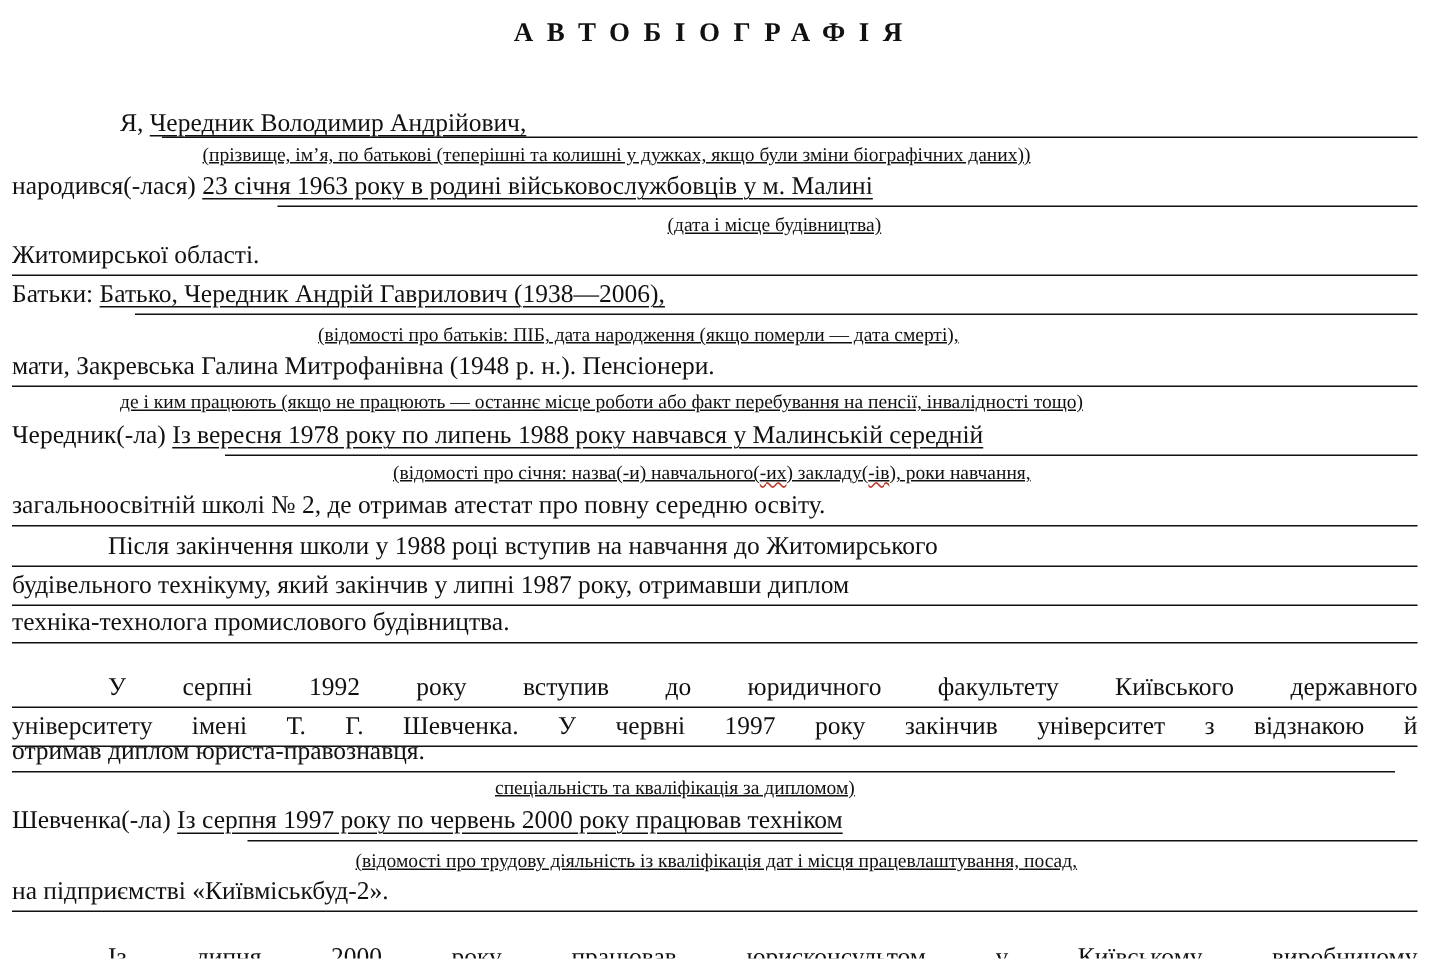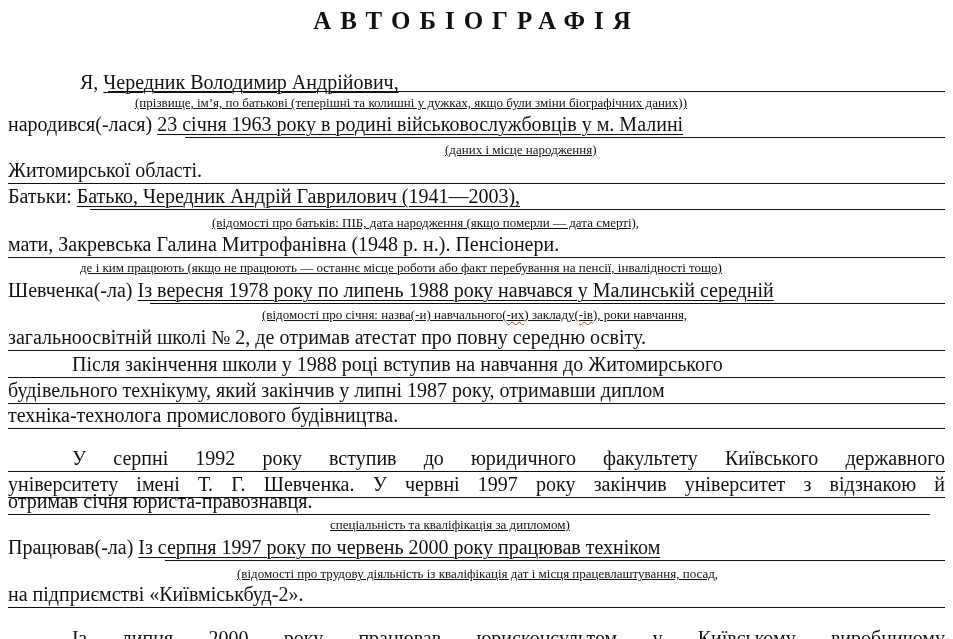--- a/index.html
+++ b/index.html
@@ -1,21 +1,21 @@
 <!DOCTYPE html>
 <html><head>
   <meta charset="utf-8">
   <style>
     html, body { margin: 0; padding: 0; background: #ffffff; }
     body { width: 953px; height: 639px; overflow: hidden; position: relative;
            font-family: "Liberation Serif", "DejaVu Serif", serif; color: #111; }
     .title { position: absolute; top: 6px; left: 0; width: 953px; text-align: center;
-             font-weight: bold; font-size: 25px; letter-spacing: 9px; line-height: 30px; }
+             font-weight: bold; font-size: 18px; letter-spacing: 9px; line-height: 30px; }
     .row { position: absolute; left: 8px; width: 937px; height: 25px;
-           border-bottom: 1.3px solid #111; font-size: 20px; line-height: 24px;
+           border-bottom: 1.3px solid #111; font-size: 17px; line-height: 24px;
            white-space: nowrap; }
     .row.just { text-align: justify; text-align-last: justify; margin-top: 16px; }
     .label { text-decoration: none; }
     .val { text-decoration: underline; text-underline-offset: 3px; text-decoration-thickness: 1px; }
     .noline { border-bottom: none; }
     .cap { position: absolute; font-size: 13px; line-height: 14px; white-space: nowrap; text-decoration: underline; }
     .indent { display: inline-block; width: 64px; }
     .wavy { text-decoration: underline wavy #c0392b; text-decoration-thickness: 1px; text-underline-offset: 2px; }
     .partline { position: absolute; border-bottom: 1.3px solid #111; height: 0; }
   </style>
@@ -29,40 +29,40 @@
   <span class="val">Чередник Володимир Андрійович,</span>
 </div>
 <div class="partline" style="top:91px; left:108px; width:837px;"></div>
 <div class="cap" style="top:96px; left:135px;">(прізвище, ім’я, по батькові (теперішні та колишні у дужках, якщо були зміни біографічних даних))</div>
 
 <div class="row noline" style="top:112px;">
   <span class="label">народився(-лася)</span>
   <span class="val">23 січня 1963 року в родині військовослужбовців у м. Малині</span>
 </div>
 <div class="partline" style="top:137px; left:185px; width:760px;"></div>
-<div class="cap" style="top:143px; left:445px;">(даних і місце народження)</div>
+<div class="cap" style="top:143px; left:445px;">(дата і місце будівництва)</div>
 
 <div class="row" style="top:158px;">
   <span>Житомирської області.</span>
 </div>
 
 <div class="row noline" style="top:184px;">
   <span class="label">Батьки:</span>
-  <span class="val">Батько, Чередник Андрій Гаврилович (1941—2003),</span>
+  <span class="val">Батько, Чередник Андрій Гаврилович (1938—2006),</span>
 </div>
 <div class="partline" style="top:209px; left:90px; width:855px;"></div>
 <div class="cap" style="top:216px; left:212px;text-align:center;">(відомості про батьків: ПІБ, дата народження (якщо померли — дата смерті),</div>
 
 <div class="row" style="top:232px;">
   <span>мати, Закревська Галина Митрофанівна (1948 р. н.). Пенсіонери.</span>
 </div>
 <div class="cap" style="top:261px; left:80px;">де і ким працюють (якщо не працюють — останнє місце роботи або факт перебування на пенсії, інвалідності тощо)</div>
 
 <div class="row noline" style="top:278px;">
-  <span class="label">Шевченка(-ла)</span>
+  <span class="label">Чередник(-ла)</span>
   <span class="val">Із вересня 1978 року по липень 1988 року навчався у Малинській середній</span>
 </div>
 <div class="partline" style="top:303px; left:150px; width:795px;"></div>
 <div class="cap" style="top:308px; left:262px;"><span>(відомості про січня: назва(-и) навчального(</span><span class="wavy">-их</span><span>) закладу(</span><span class="wavy">-ів</span><span>), роки навчання,</span></div>
 
 <div class="row" style="top:325px;">
   <span>загальноосвітній школі № 2, де отримав атестат про повну середню освіту.</span>
 </div>
 <div class="row" style="top:352px;">
   <span class="indent"></span><span>Після закінчення школи у 1988 році вступив на навчання до Житомирського</span>
@@ -73,26 +73,26 @@
 <div class="row" style="top:403px;">
   <span>техніка-технолога промислового будівництва.</span>
 </div>
 <div class="row just" style="top:430px; padding-left:64px; width:873px;">
   <span>У серпні 1992 року вступив до юридичного факультету Київського державного</span>
 </div>
 <div class="row just" style="top:456px;">
   <span>університету імені Т. Г. Шевченка. У червні 1997 року закінчив університет з відзнакою й</span>
 </div>
 <div class="row" style="top:489px; width:922px;">
-  <span>отримав січня юриста-правознавця.</span>
+  <span>отримав диплом юриста-правознавця.</span>
 </div>
 <div class="cap" style="top:518px; left:330px;">спеціальність та кваліфікація за дипломом)</div>
 
 <div class="row noline" style="top:535px;">
-  <span class="label">Працював(-ла)</span>
+  <span class="label">Шевченка(-ла)</span>
   <span class="val">Із серпня 1997 року по червень 2000 року працював техніком</span>
 </div>
 <div class="partline" style="top:560px; left:165px; width:780px;"></div>
 <div class="cap" style="top:567px; left:237px;">(відомості про трудову діяльність із кваліфікація дат і місця працевлаштування, посад,</div>
 
 <div class="row" style="top:582px;">
   <span>на підприємстві «Київміськбуд-2».</span>
 </div>
 <div class="row just" style="top:610px; padding-left:64px; width:873px;">
   <span>Із липня 2000 року працював юрисконсультом у Київському виробничому</span>

